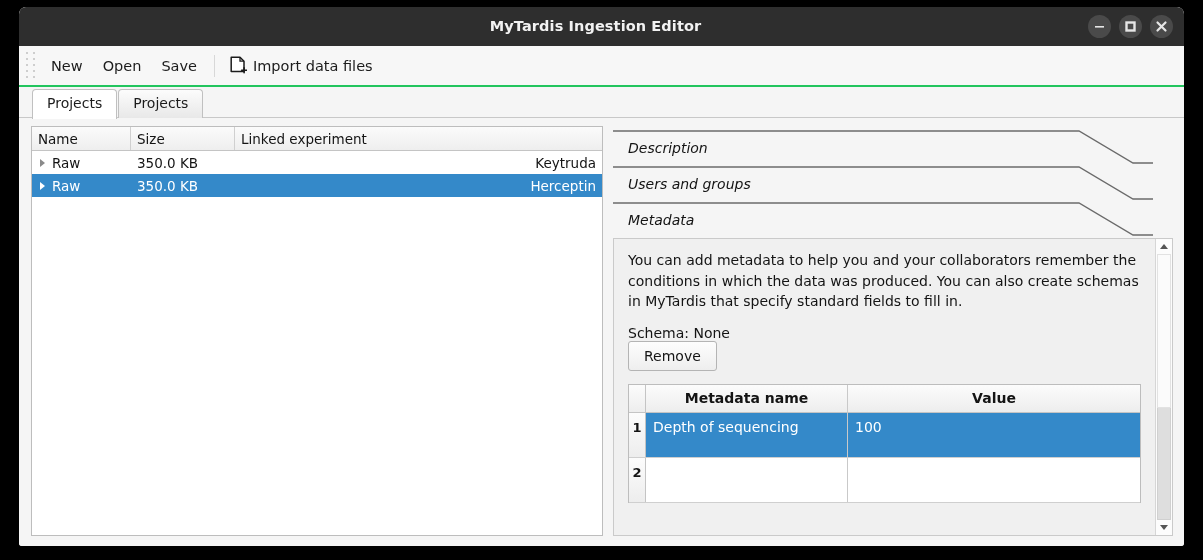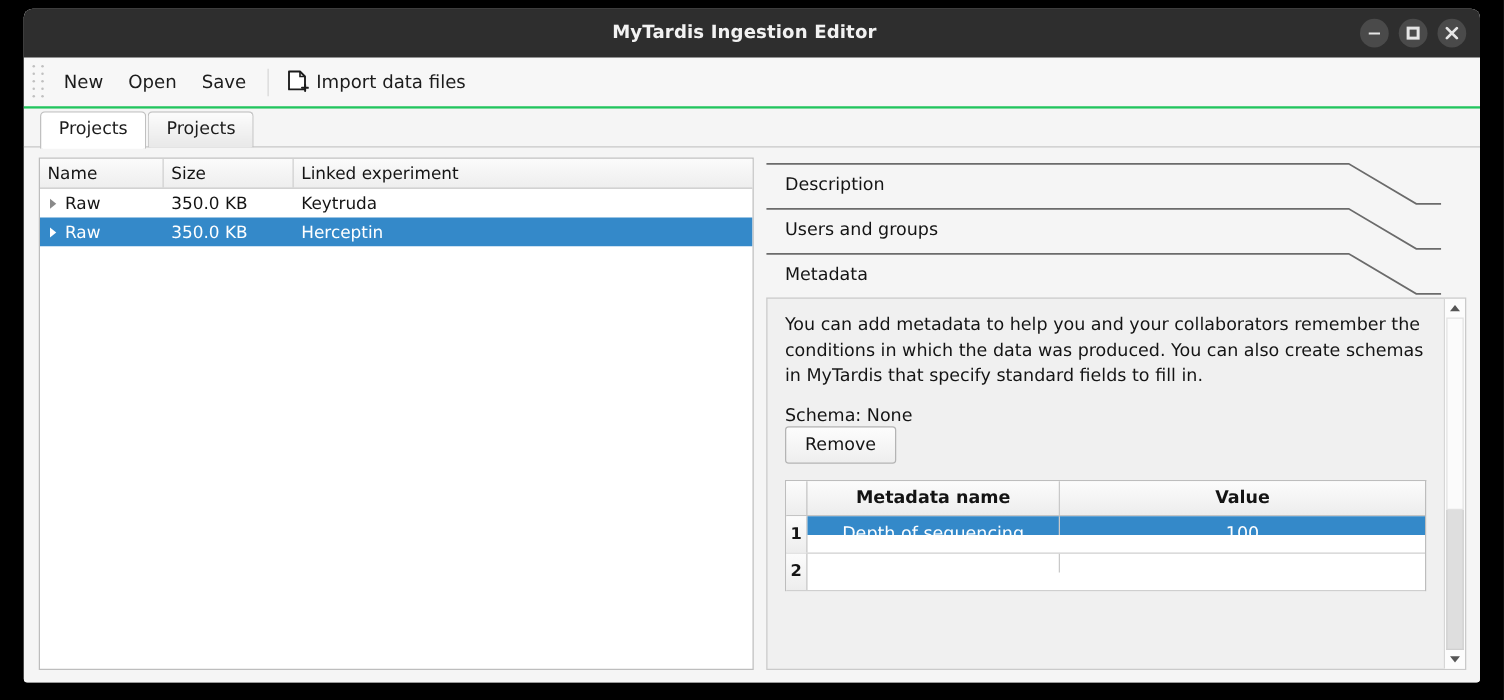--- a/index.html
+++ b/index.html
@@ -202,21 +202,21 @@
     color: #ffffff;
   }
   .td {
     box-sizing: border-box;
     padding: 0 6px;
     white-space: nowrap;
     overflow: hidden;
   }
   .td.c-name { width: 99px; display: flex; align-items: center; gap: 7px; padding-left: 8px; }
   .td.c-size { width: 104px; }
-  .td.c-link { flex: 1 1 auto; }
+  .td.c-link { flex: 1 1 auto; text-align: right; }
   .twisty {
     width: 0; height: 0;
     border-left: 5px solid #8a8a8a;
     border-top: 4px solid transparent;
     border-bottom: 4px solid transparent;
     display: block;
     flex: 0 0 auto;
   }
   .tree-row.selected .twisty { border-left-color: #ffffff; }
 
@@ -230,20 +230,21 @@
   }
   .acc-header {
     position: relative;
     height: 36px;
     flex: 0 0 auto;
     font-size: 14px;
     color: #141414;
     display: flex;
     align-items: center;
     padding-left: 15px;
+    font-style: italic;
   }
   .acc-header .tabline {
     position: absolute;
     left: 0; right: 0; top: 0;
     height: 36px;
     pointer-events: none;
   }
 
   
   .acc-body {
@@ -306,25 +307,24 @@
     font-weight: bold;
     font-size: 13px;
     color: #141414;
     text-align: center;
     line-height: 29px;
   }
   .mcell {
     box-sizing: border-box;
     padding: 0 7px;
     line-height: 29px;
-    height: 15px;
+    height: 44px;
     overflow: hidden;
     white-space: nowrap;
     color: #141414;
-    text-align: center;
   }
   .mcell.k { width: 202px; flex: 0 0 auto; border-right: 1px solid #c9c9c9; }
   .mcell.v { flex: 1 1 auto; }
   .mrow.head .mcell { text-align: center; line-height: 27px; height: 27px; }
   .mrow.data { border-bottom: 1px solid #cfcfcf; }
   .mrow.data.selected .mcell { background: #3489c9; color: #ffffff; }
 
   
   .vscroll {
     width: 16px;

